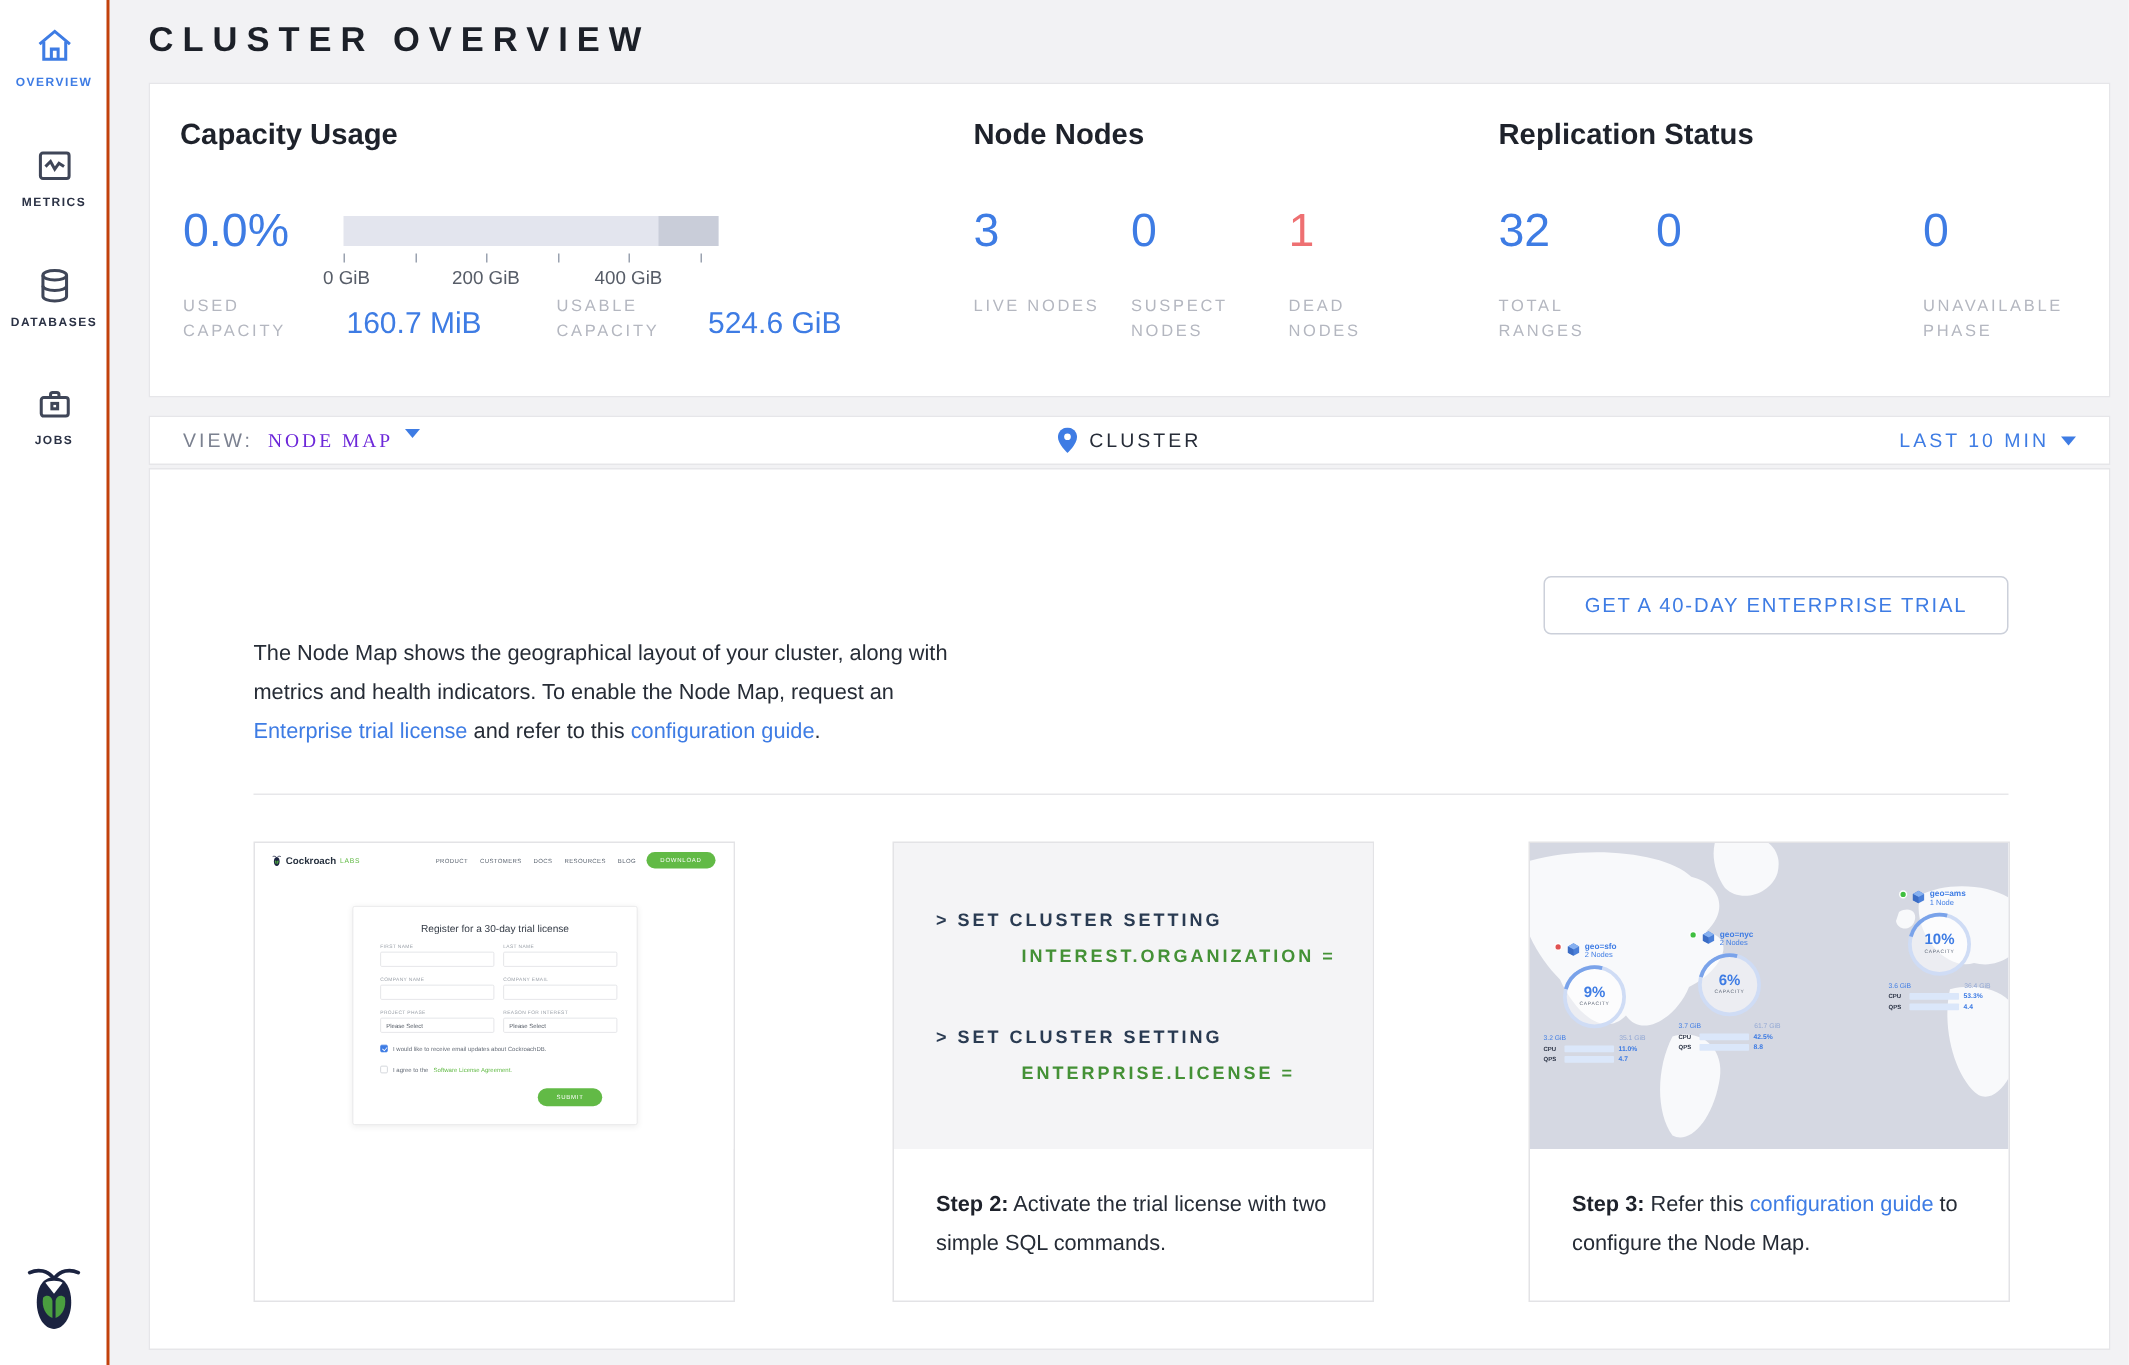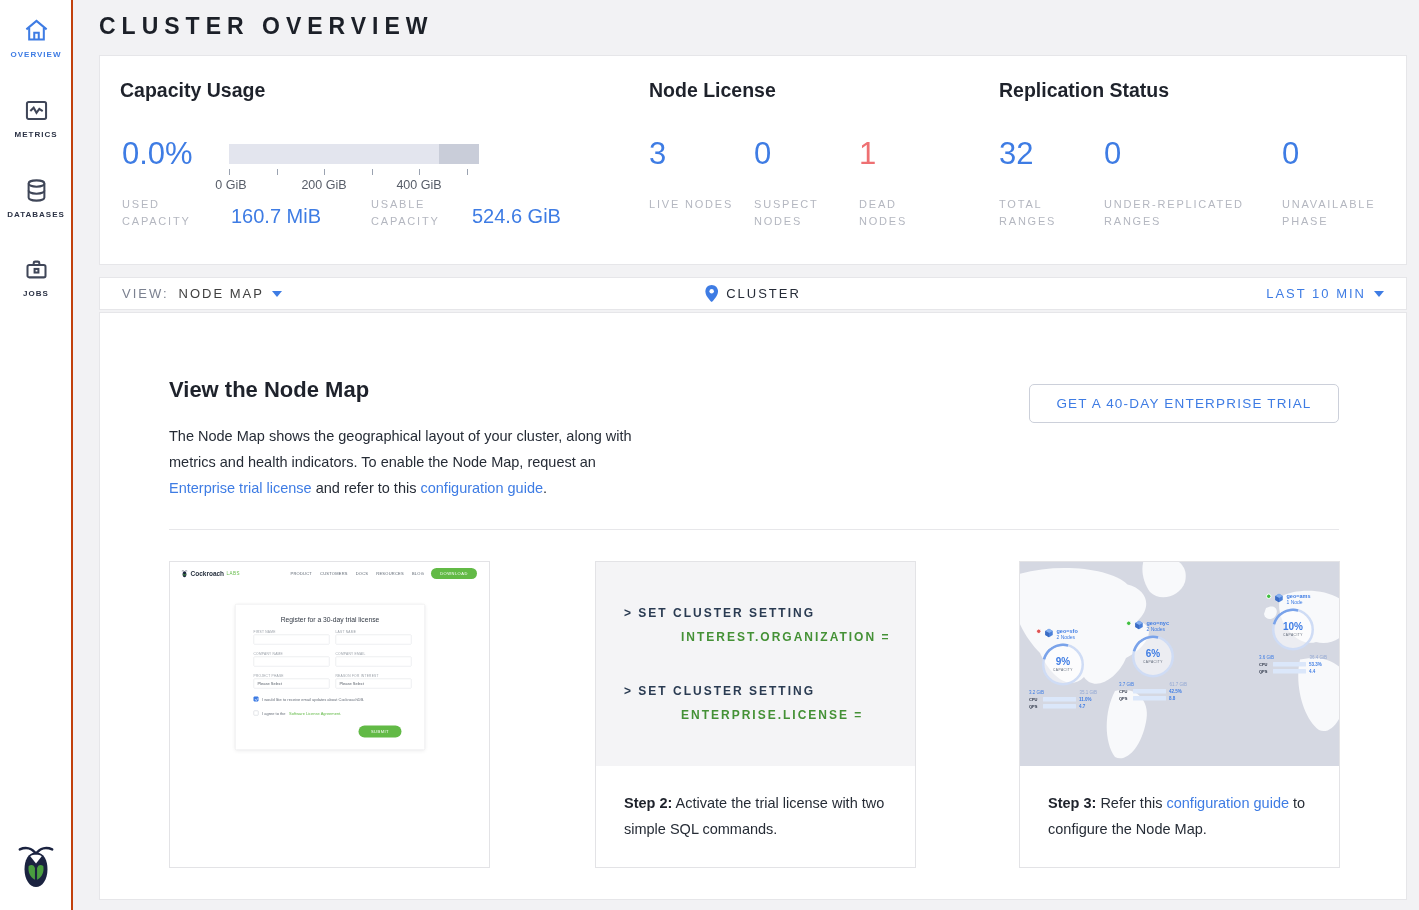--- a/index.html
+++ b/index.html
@@ -28,21 +28,21 @@
   .cap-bar-dark { position:absolute; right:0; top:0; width:40px; height:20px; background:#c9cdd9; }
   .cap-tick { position:absolute; top:113px; width:1px; height:6px; background:#9aa2b0; }
   .cap-tick-label { position:absolute; top:122px; font-size:12.5px; color:#575d68; transform:translateX(-50%); white-space:nowrap; }
   .cap-value { position:absolute; font-size:20px; color:#3e7ce4; }
 
   
   .viewbar { left:99px; top:277px; width:1308px; height:33px; }
   .viewbar-inner { position:relative; width:100%; height:100%; display:flex; align-items:center; }
   .vb-left { position:absolute; left:22px; display:flex; align-items:center; gap:10px; }
   .vb-label { font-size:13px; letter-spacing:2px; color:#7b8190;text-align:right; }
-  .vb-select { display:flex; align-items:center; gap:8px; font-size:13px; letter-spacing:2px; color:#404040; cursor:pointer; }
+  .vb-select { display:flex; gap:8px; font-size:13px; letter-spacing:2px; color:#6d28d9; cursor:pointer;font-family:Liberation Serif, serif; }
   .caret { width:0; height:0; border-left:5px solid transparent; border-right:5px solid transparent; border-top:6px solid #3e7ce4; display:inline-block; }
   .vb-center { position:absolute; left:50%; transform:translateX(-50%); display:flex; align-items:center; gap:8px; font-size:13px; letter-spacing:2px; color:#262c38; }
   .vb-right { position:absolute; right:22px; display:flex; align-items:center; gap:8px; font-size:13px; letter-spacing:2px; color:#3e7ce4; cursor:pointer; }
 
   
   .main { left:99px; top:312px; width:1308px; height:588px; }
   .main-heading { position:absolute; left:69px; top:64px; font-size:22px; font-weight:600; color:#1e222b; }
   .main-desc { position:absolute; left:69px; top:110px; width:485px; font-size:14.5px; line-height:26px; color:#262c36; }
   a.lnk { color:#3e7ce4; text-decoration:none; cursor:pointer; }
   .trial-btn { position:absolute; left:929px; top:71px; width:310px; height:39px; background:#fff; border:1px solid #ccd0da; border-radius:5px; font-family:"Liberation Sans",sans-serif; font-size:13.5px; letter-spacing:1.2px; color:#3e7ce4; cursor:pointer; }
@@ -170,34 +170,33 @@
     <div class="cap-tick" style="left:367px;"></div>
     <div class="cap-tick-label" style="left:131px;">0 GiB</div>
     <div class="cap-tick-label" style="left:224px;">200 GiB</div>
     <div class="cap-tick-label" style="left:319px;">400 GiB</div>
 
     <div class="stat-label" style="left:22px; top:140px; width:85px;">USED CAPACITY</div>
     <div class="cap-value" style="left:131px; top:149px;">160.7 MiB</div>
     <div class="stat-label" style="left:271px; top:140px; width:85px;">USABLE CAPACITY</div>
     <div class="cap-value" style="left:372px; top:149px;">524.6 GiB</div>
 
-    <div class="sec-title" style="left:549px; top:23px;">Node License</div>
+    <div class="sec-title" style="left:549px; top:23px;">Node Nodes</div>
     <div class="big-num" style="left:549px; top:80px;">3</div>
     <div class="big-num" style="left:654px; top:80px;">0</div>
     <div class="big-num red" style="left:759px; top:80px;">1</div>
     <div class="stat-label" style="left:549px; top:140px; width:85px;">LIVE NODES</div>
     <div class="stat-label" style="left:654px; top:140px; width:85px;">SUSPECT NODES</div>
     <div class="stat-label" style="left:759px; top:140px; width:85px;">DEAD NODES</div>
 
     <div class="sec-title" style="left:899px; top:23px;">Replication Status</div>
     <div class="big-num" style="left:899px; top:80px;">32</div>
     <div class="big-num" style="left:1004px; top:80px;">0</div>
     <div class="big-num" style="left:1182px; top:80px;">0</div>
     <div class="stat-label" style="left:899px; top:140px; width:85px;">TOTAL RANGES</div>
-    <div class="stat-label" style="left:1004px; top:140px; width:160px;">UNDER-REPLICATED RANGES</div>
     <div class="stat-label" style="left:1182px; top:140px; width:120px;">UNAVAILABLE PHASE</div>
   </div>
 
   <div class="panel viewbar">
     <div class="viewbar-inner">
       <div class="vb-left">
         <span class="vb-label">VIEW:</span>
         <span class="vb-select">
           <span>NODE MAP</span>
           <span class="caret"></span>
@@ -212,21 +211,20 @@
       </div>
       <div class="vb-right">
         <span>LAST 10 MIN</span>
         <span class="caret"></span>
       </div>
     </div>
   </div>
 
   <div class="panel main">
 
-    <div class="main-heading">View the Node Map</div>
 
     <div class="main-desc">
       <span>The Node Map shows the geographical layout of your cluster, along with metrics and health indicators. To enable the Node Map, request an</span>
       <a class="lnk">Enterprise trial license</a>
       <span>and refer to this</span>
       <a class="lnk">configuration guide</a><span>.</span>
     </div>
 
     <button class="trial-btn">GET A 40-DAY ENTERPRISE TRIAL</button>
 

